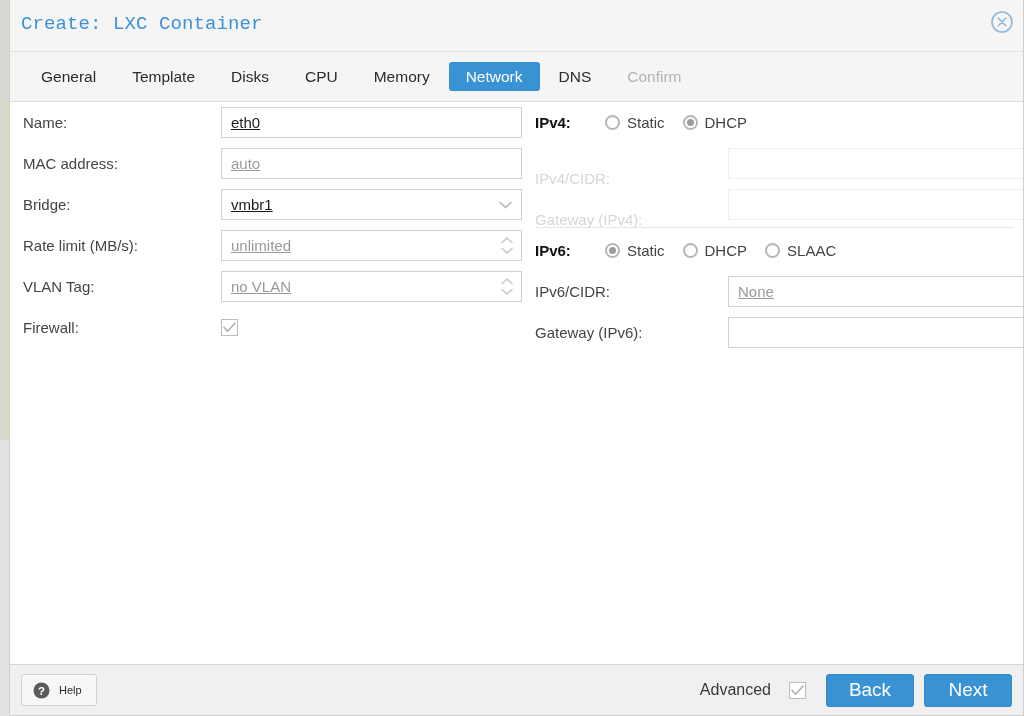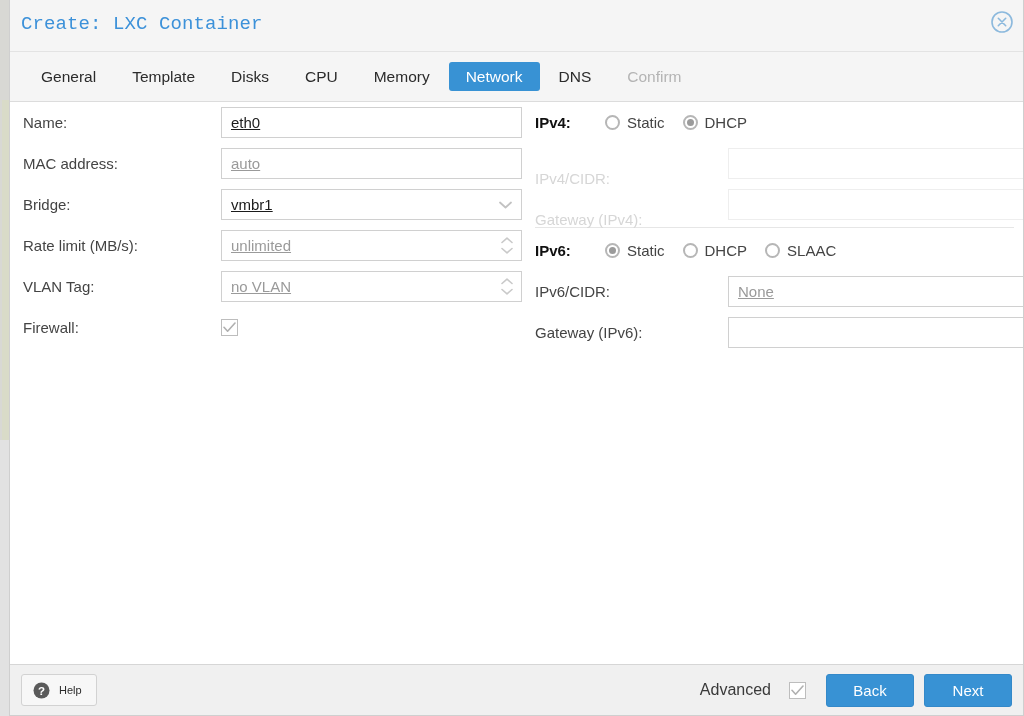--- a/index.html
+++ b/index.html
@@ -250,21 +250,21 @@
     cursor: pointer;
   }
   #advanced-wrap .adv-label { font-size: 16px; color: #3a3a3a; line-height: 1; }
   .btn-primary {
     background: #3892d4;
     color: #ffffff;
     border: 1px solid #3489c9;
     border-radius: 3px;
     height: 33px;
     min-width: 88px;
-    font-size: 15px;
+    font-size: 19px;
     font-family: "Liberation Sans", sans-serif;
     cursor: pointer;
     margin-left: 10px;
     padding: 0 19px;
   }
 </style>
 </head>
 <body>
 
 <div id="desktop-backdrop">

